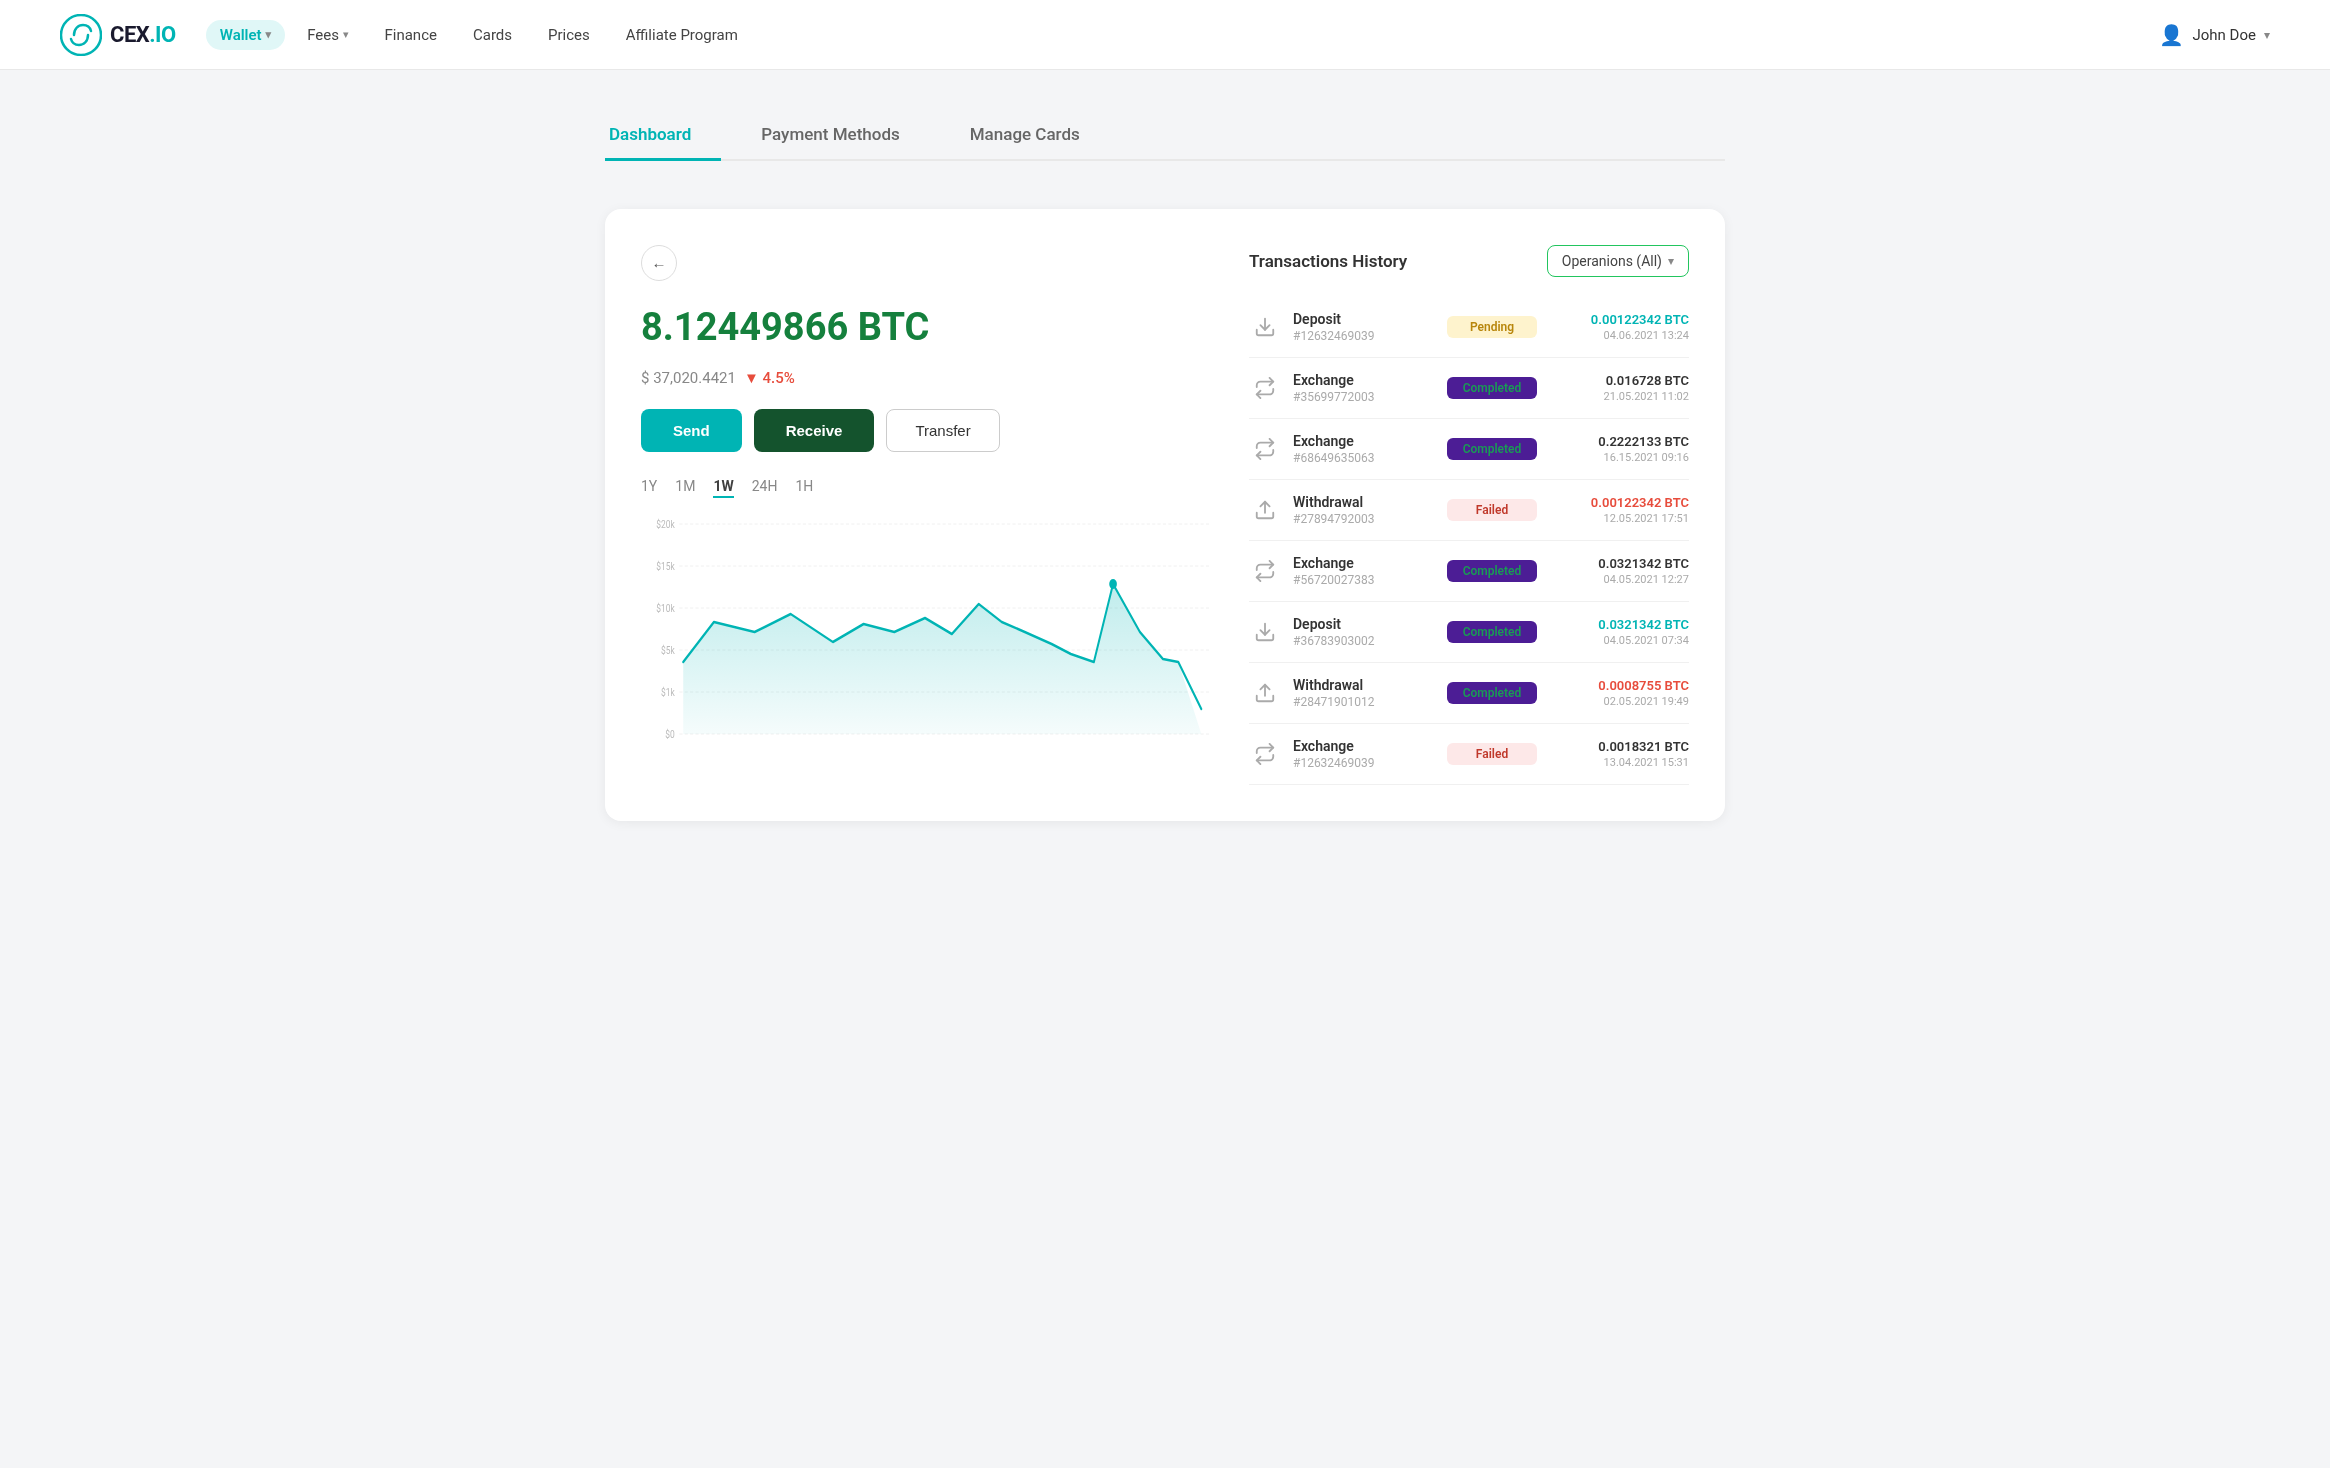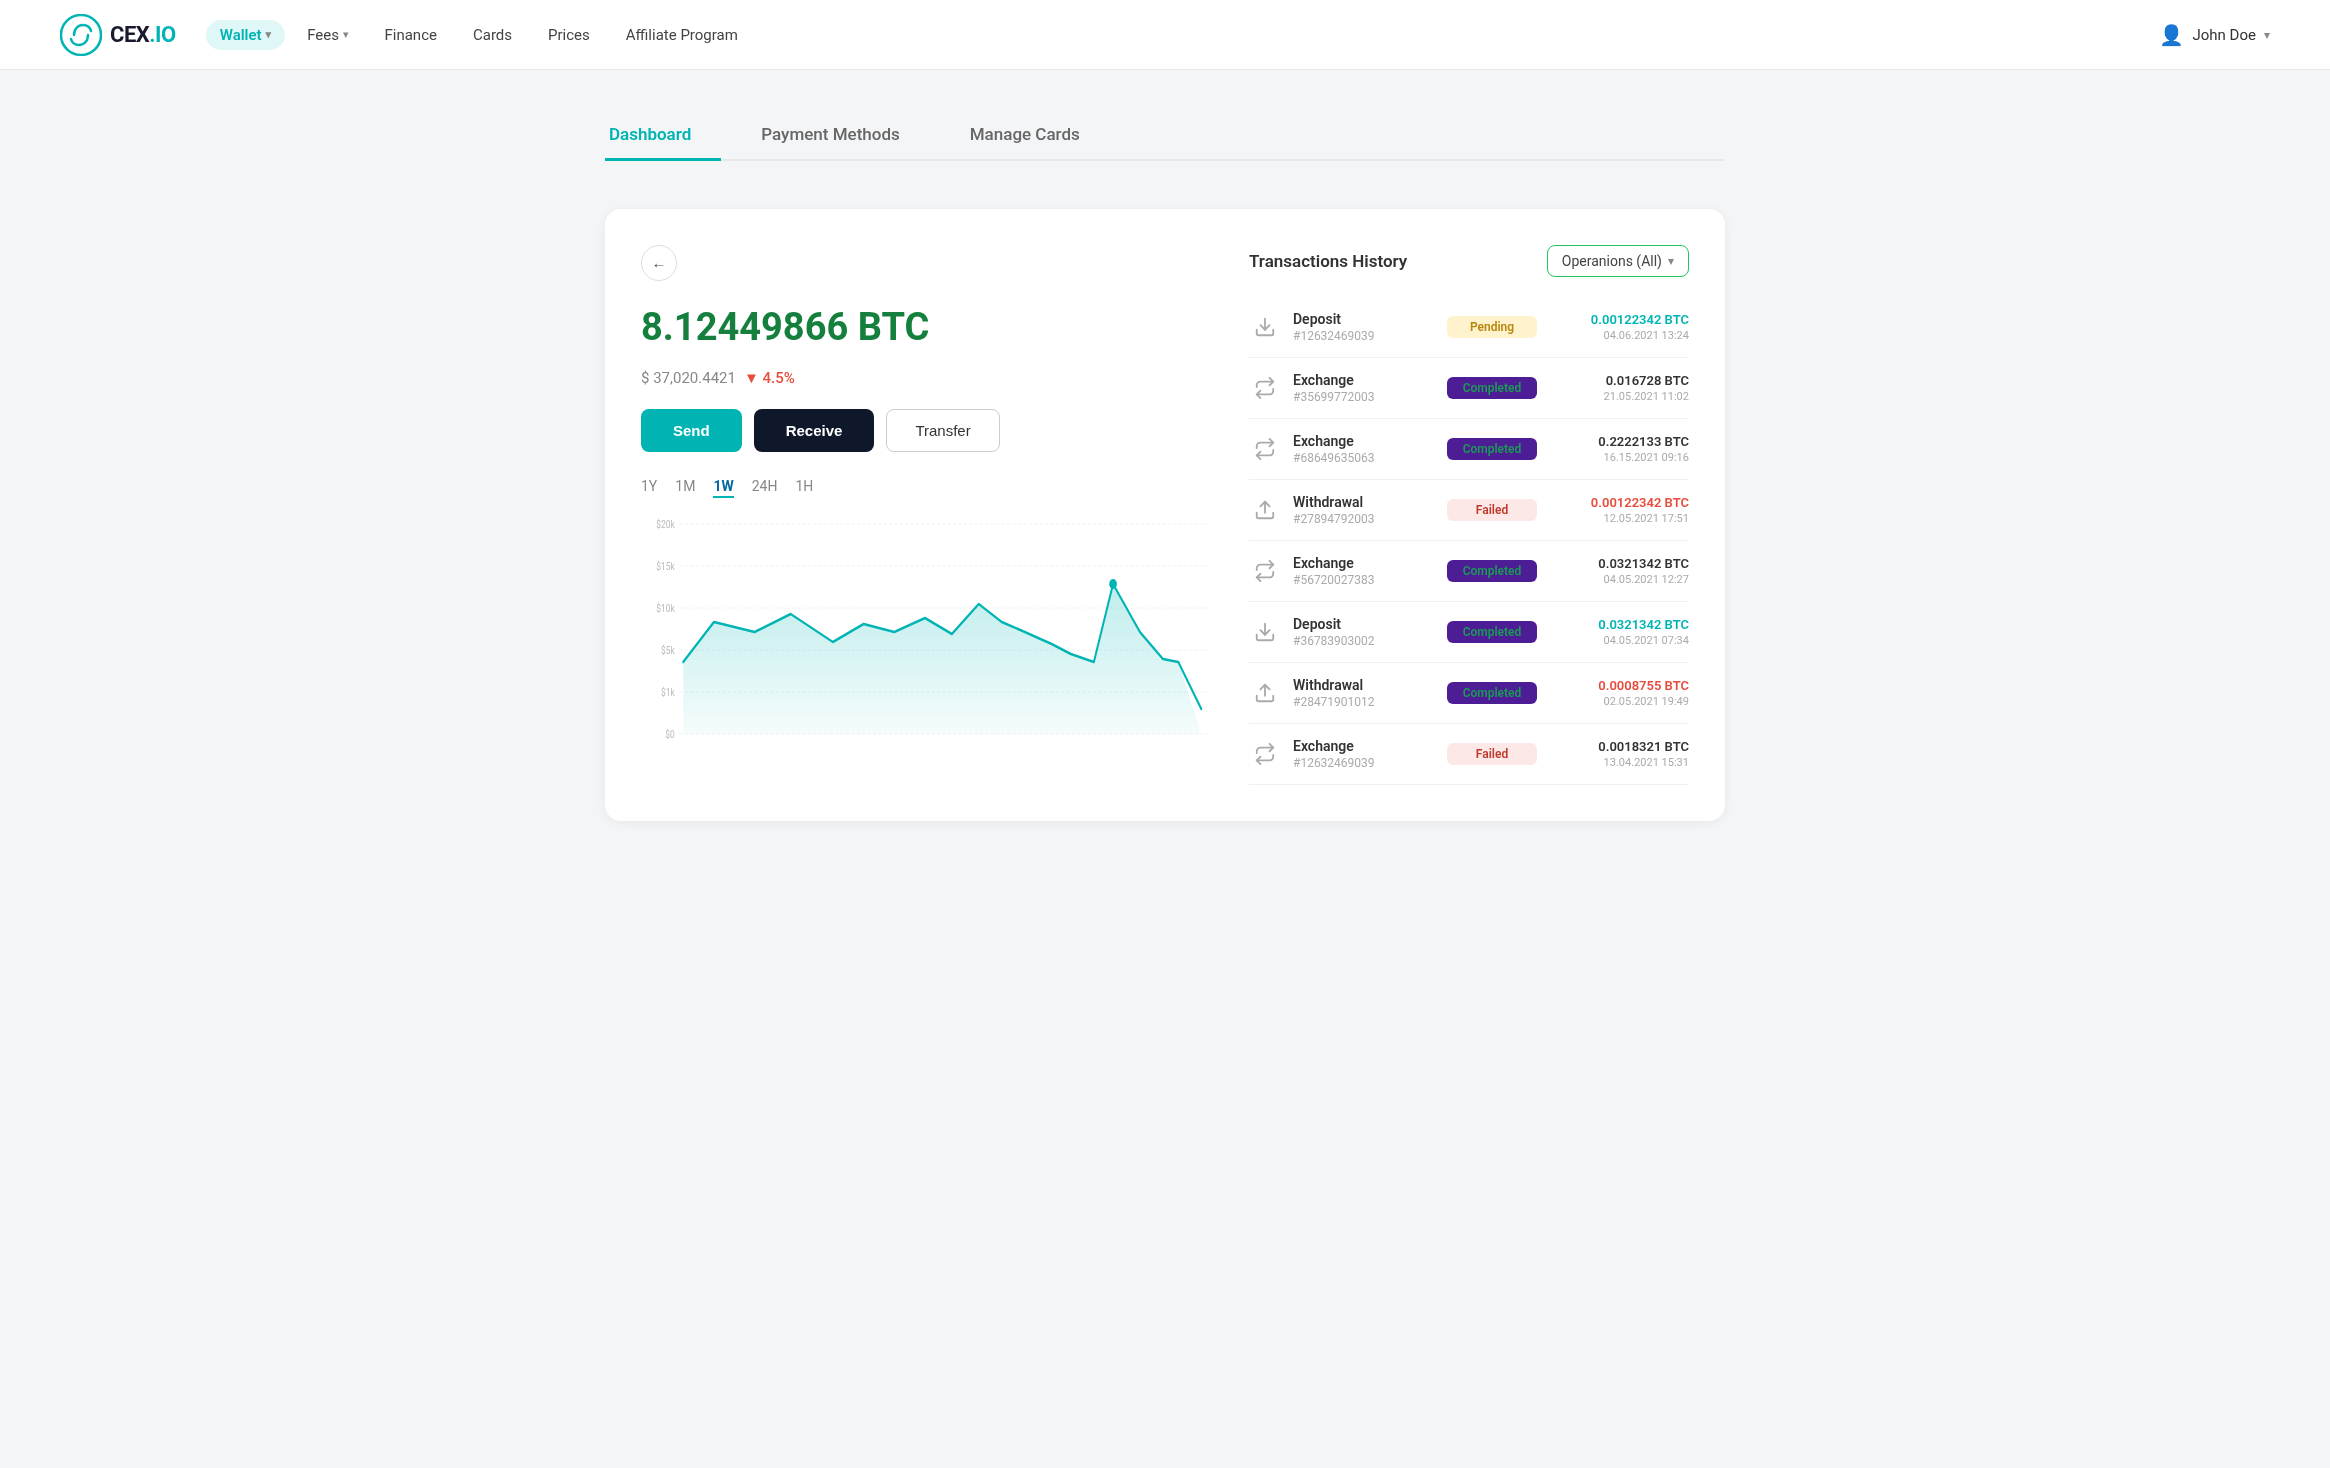--- a/index.html
+++ b/index.html
@@ -147,21 +147,21 @@
       background: #00b4b4;
       color: #fff;
       border: none;
       border-radius: 8px;
       padding: 12px 32px;
       font-size: 15px;
       font-weight: 600;
       cursor: pointer;
     }
     .btn-receive {
-      background: #0f172a;
+      background: #14532d;
       color: #fff;
       border: none;
       border-radius: 8px;
       padding: 12px 32px;
       font-size: 15px;
       font-weight: 600;
       cursor: pointer;
     }
     .btn-transfer {
       background: #fff;
@@ -178,21 +178,21 @@
       display: flex;
       gap: 18px;
       margin-bottom: 16px;
     }
     .time-filter {
       font-size: 14px;
       color: #888;
       cursor: pointer;
     }
     .time-filter.active {
-      color: #0369a1;
+      color: #404040;
       font-weight: 700;
       border-bottom: 2px solid #00b4b4;
       padding-bottom: 2px;
     }
 
     
     .chart-container {
       width: 100%;
       height: 260px;
       position: relative;

